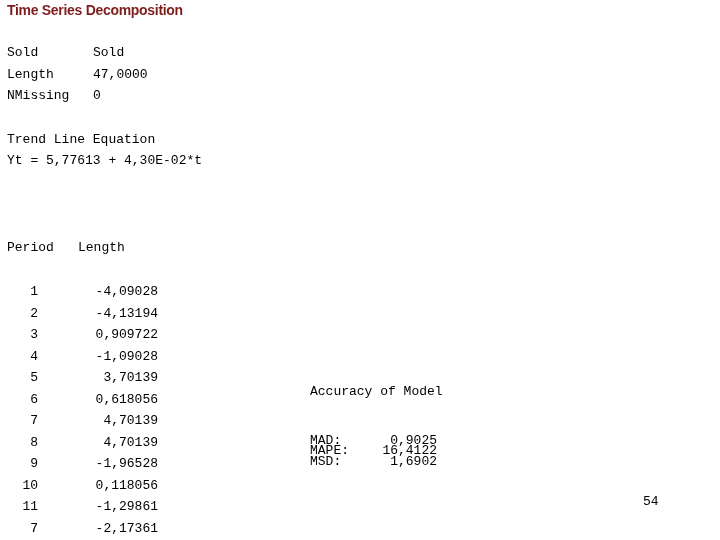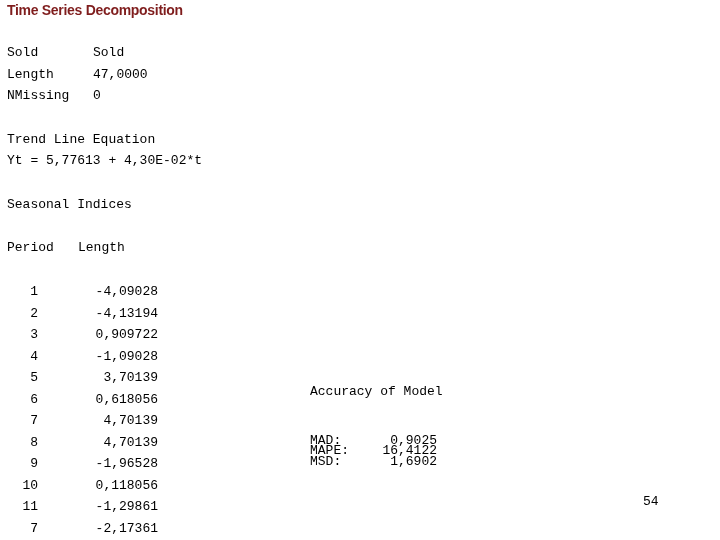--- a/index.html
+++ b/index.html
@@ -171,21 +171,20 @@
     </div>
     <div class="summary-row">
       <span class="mono summary-label">NMissing</span>
       <span class="mono summary-value">0</span>
     </div>
   </div>
 
   <div class="mono trend-heading">Trend Line Equation</div>
   <div class="mono trend-equation">Yt = 5,77613 + 4,30E-02*t</div>
 
-  <div class="mono seasonal-heading">Seasonal Indices</div>
   <div class="mono seasonal-col-period">Period</div>
   <div class="mono seasonal-col-index">Length</div>
 
   <div class="seasonal-table">
     <div class="seasonal-row">
       <span class="mono seasonal-period">1</span>
       <span class="mono seasonal-index">-4,09028</span>
     </div>
     <div class="seasonal-row">
       <span class="mono seasonal-period">2</span>

